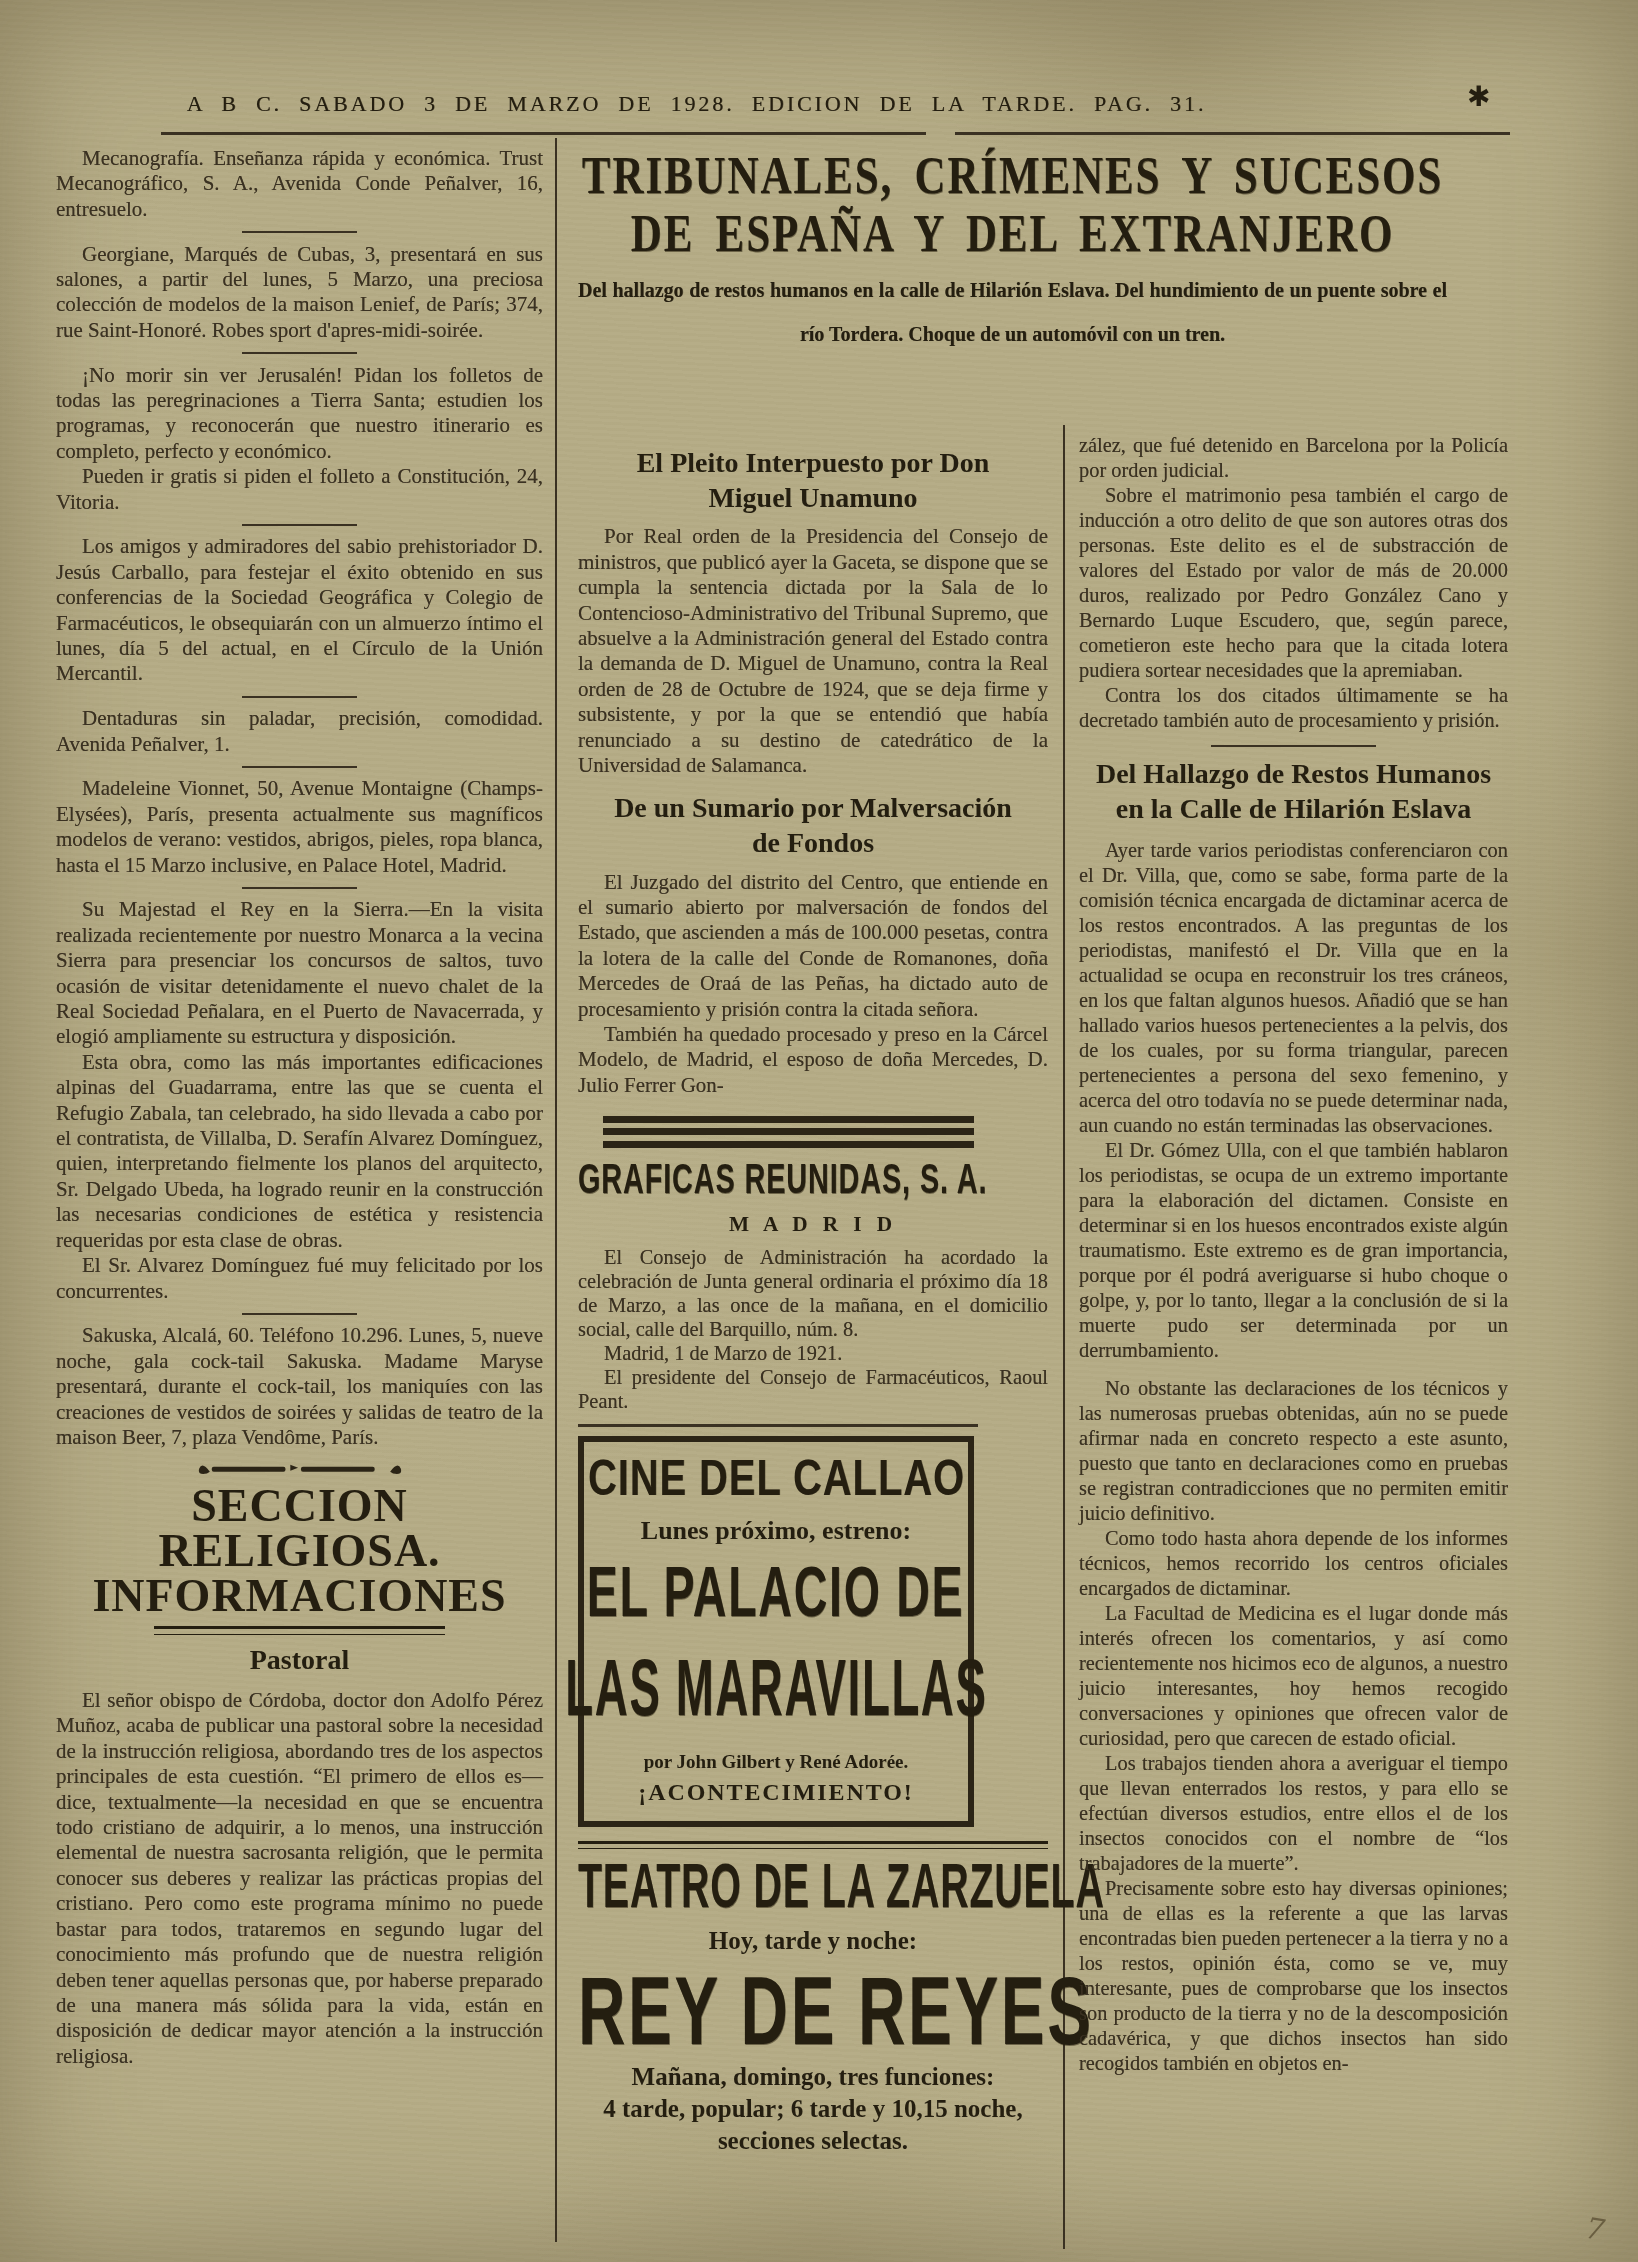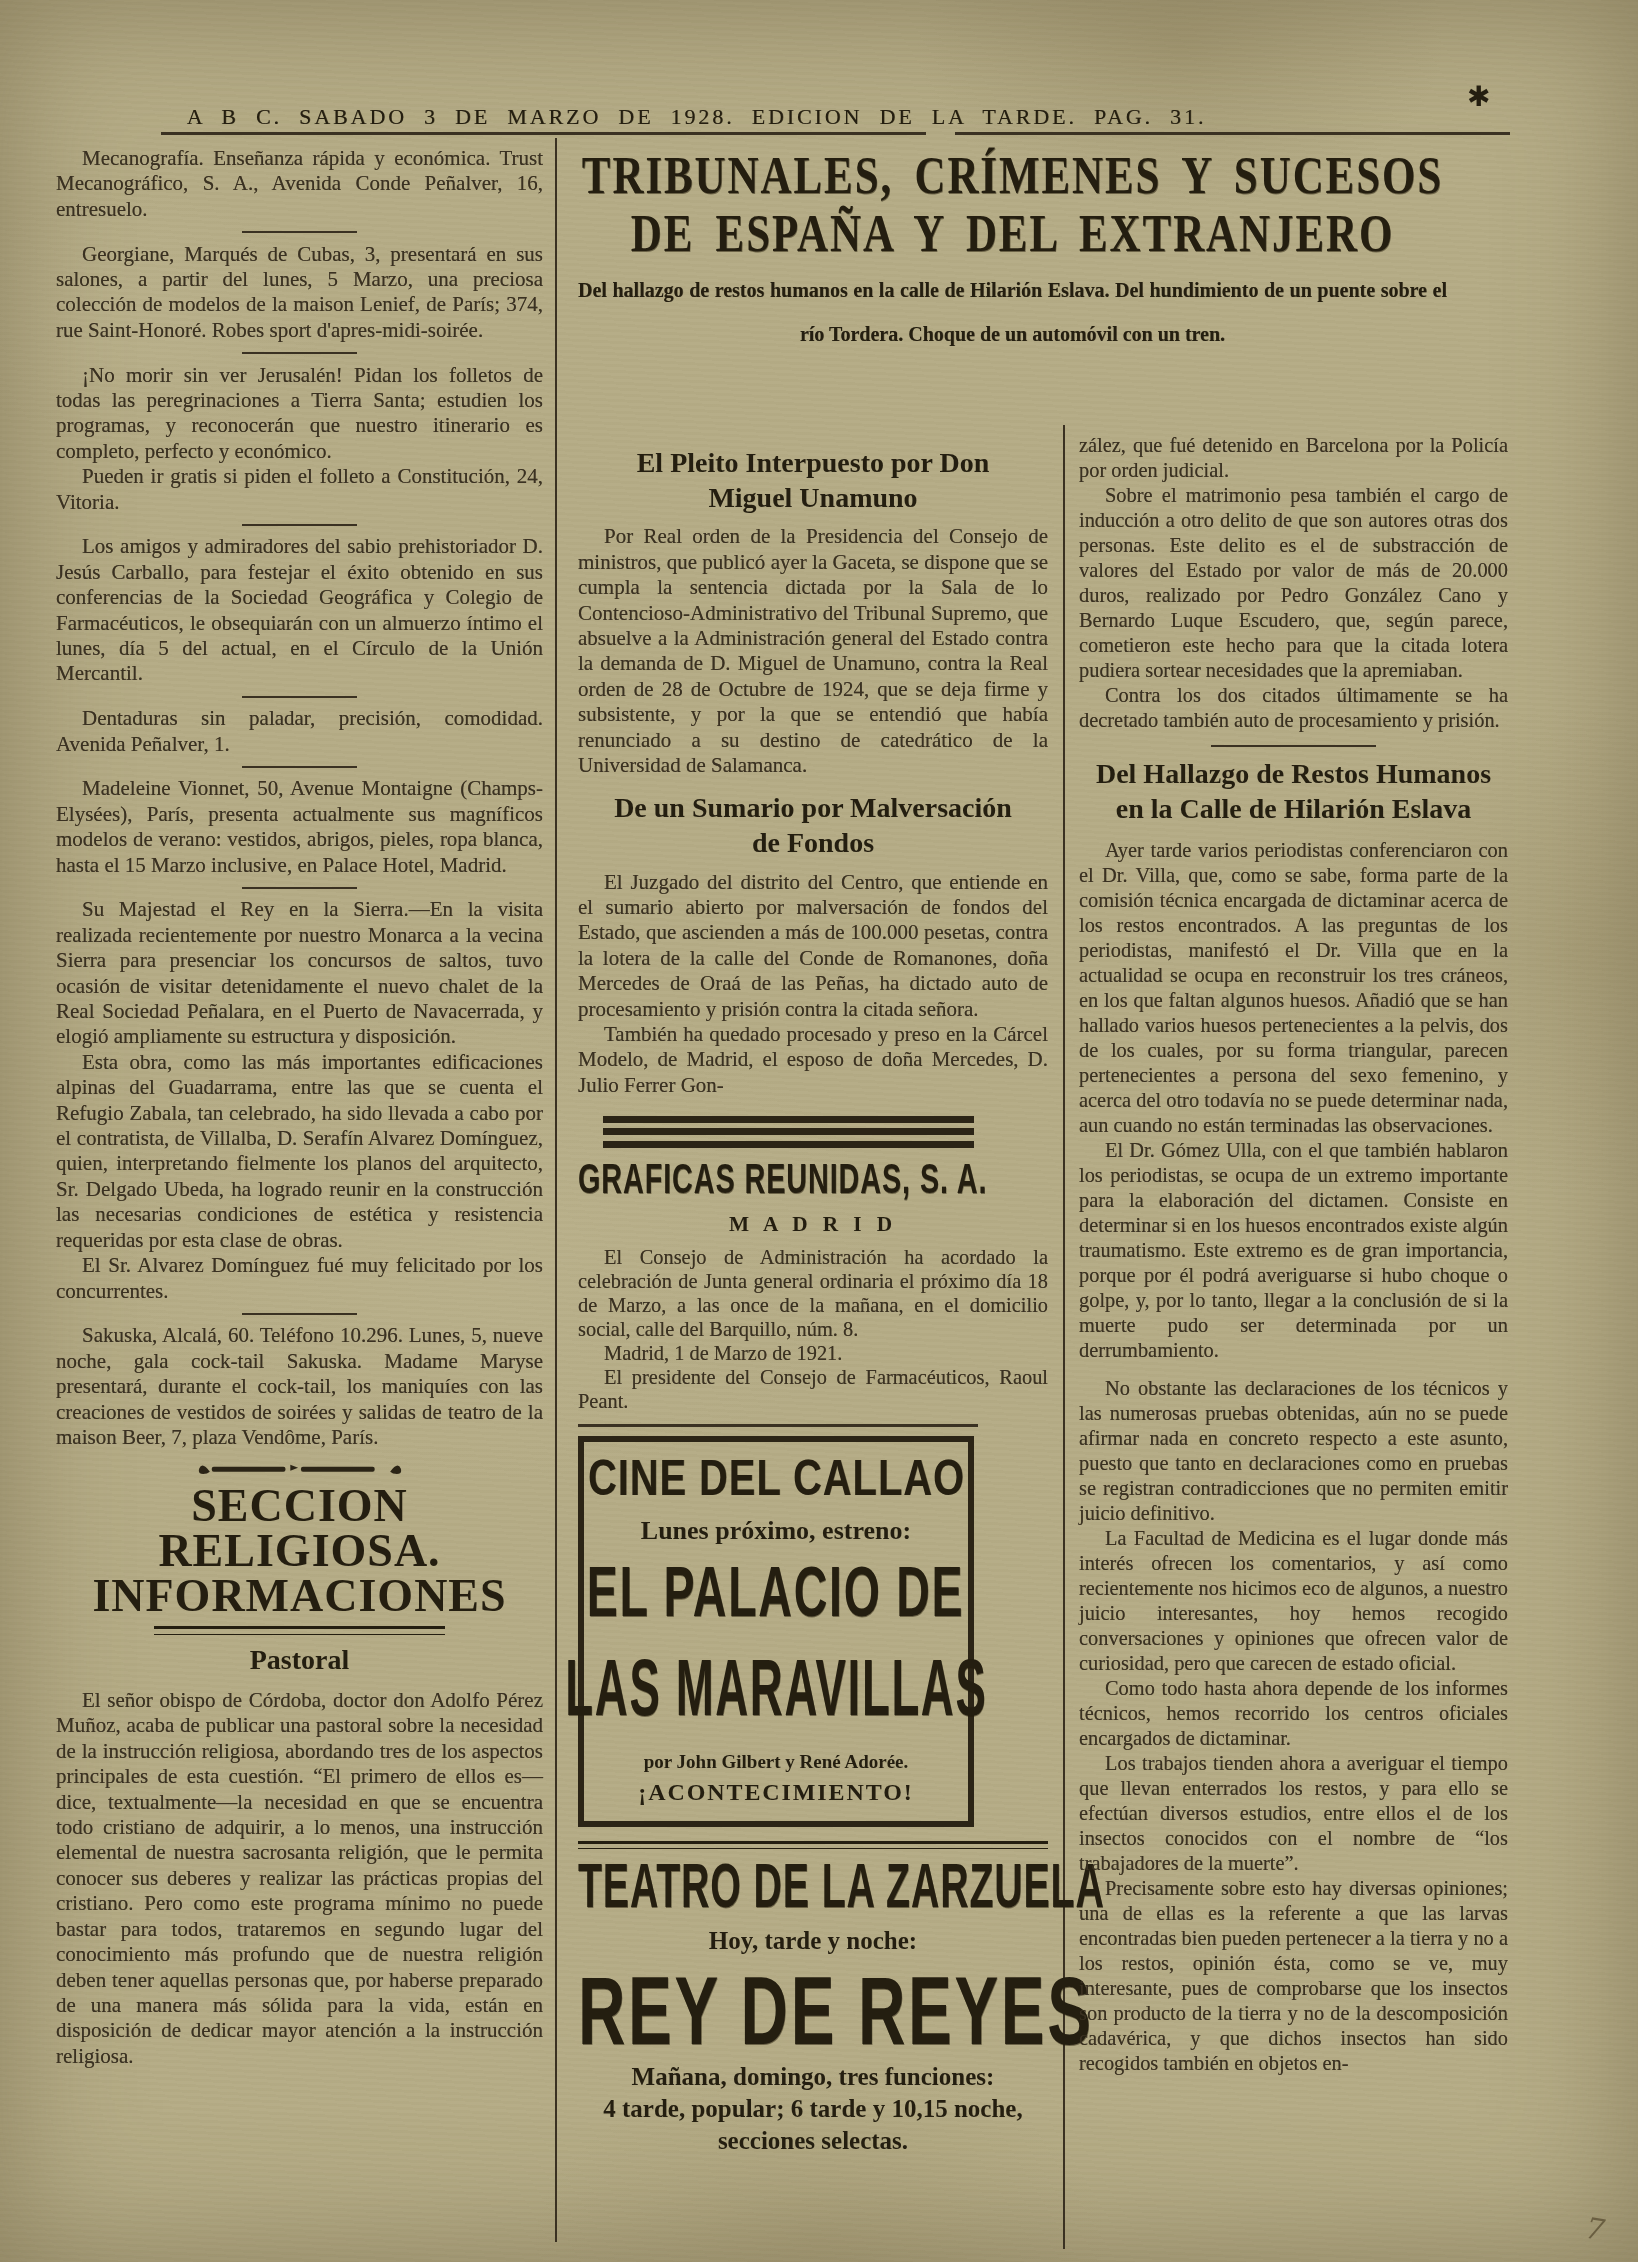--- a/index.html
+++ b/index.html
@@ -23,21 +23,21 @@
     box-shadow:inset 0 0 136px rgba(86,74,44,.45);
     color:var(--ink);
     font-family:"Liberation Serif", serif;
   }
   .page *{box-sizing:border-box;}
   p{margin:0;}
   h1,h2,h3{margin:0;font-weight:bold;color:var(--ink-dark);}
 
   
   .masthead{
-    position:absolute;top:104px;left:124px;width:1145px;
+    position:absolute;top:91px;left:124px;width:1145px;
     text-align:center;font-size:22px;letter-spacing:2.9px;word-spacing:8.7px;
     color:var(--ink-dark);
     text-shadow:0.4px 0.4px 0 rgba(40,32,14,.55);
     white-space:nowrap;
   }
   .star{position:absolute;left:1467px;top:80px;font-size:28px;
     font-family:"DejaVu Sans",sans-serif;color:var(--ink-dark);}
   .hrule{position:absolute;top:132px;height:2.9px;background:var(--ink);}
   .hr-left{left:161px;width:765px;}
   .hr-right{left:955px;width:555px;}
@@ -281,21 +281,21 @@
     <div class="short-rule"></div>
 
     <h2 class="r-title">
       <span>Del Hallazgo de Restos Humanos</span><br>
       <span>en la Calle de Hilarión Eslava</span>
     </h2>
 
     <p class="body">Ayer tarde varios periodistas conferenciaron con el Dr. Villa, que, como se sabe, forma parte de la comisión técnica encargada de dictaminar acerca de los restos encontrados. A las preguntas de los periodistas, manifestó el Dr. Villa que en la actualidad se ocupa en reconstruir los tres cráneos, en los que faltan algunos huesos. Añadió que se han hallado varios huesos pertenecientes a la pelvis, dos de los cuales, por su forma triangular, parecen pertenecientes a persona del sexo femenino, y acerca del otro todavía no se puede determinar nada, aun cuando no están terminadas las observaciones.</p>
     <p class="body">El Dr. Gómez Ulla, con el que también hablaron los periodistas, se ocupa de un extremo importante para la elaboración del dictamen. Consiste en determinar si en los huesos encontrados existe algún traumatismo. Este extremo es de gran importancia, porque por él podrá averiguarse si hubo choque o golpe, y, por lo tanto, llegar a la conclusión de si la muerte pudo ser determinada por un derrumbamiento.</p>
     <p class="body gap-top">No obstante las declaraciones de los técnicos y las numerosas pruebas obtenidas, aún no se puede afirmar nada en concreto respecto a este asunto, puesto que tanto en declaraciones como en pruebas se registran contradicciones que no permiten emitir juicio definitivo.</p>
+    <p class="body">Como todo hasta ahora depende de los informes técnicos, hemos recorrido los centros oficiales encargados de dictaminar.</p>
     <p class="body">La Facultad de Medicina es el lugar donde más interés ofrecen los comentarios, y así como recientemente nos hicimos eco de algunos, a nuestro juicio interesantes, hoy hemos recogido conversaciones y opiniones que ofrecen valor de curiosidad, pero que carecen de estado oficial.</p>
-    <p class="body">Como todo hasta ahora depende de los informes técnicos, hemos recorrido los centros oficiales encargados de dictaminar.</p>
     <p class="body">Los trabajos tienden ahora a averiguar el tiempo que llevan enterrados los restos, y para ello se efectúan diversos estudios, entre ellos el de los insectos conocidos con el nombre de “los trabajadores de la muerte”.</p>
     <p class="body">Precisamente sobre esto hay diversas opiniones; una de ellas es la referente a que las larvas encontradas bien pueden pertenecer a la tierra y no a los restos, opinión ésta, como se ve, muy interesante, pues de comprobarse que los insectos son producto de la tierra y no de la descomposición cadavérica, y que dichos insectos han sido recogidos también en objetos en-</p>
   </section>
 
   <div class="corner-mark">7</div>
 </div>
 
 
 </body></html>

